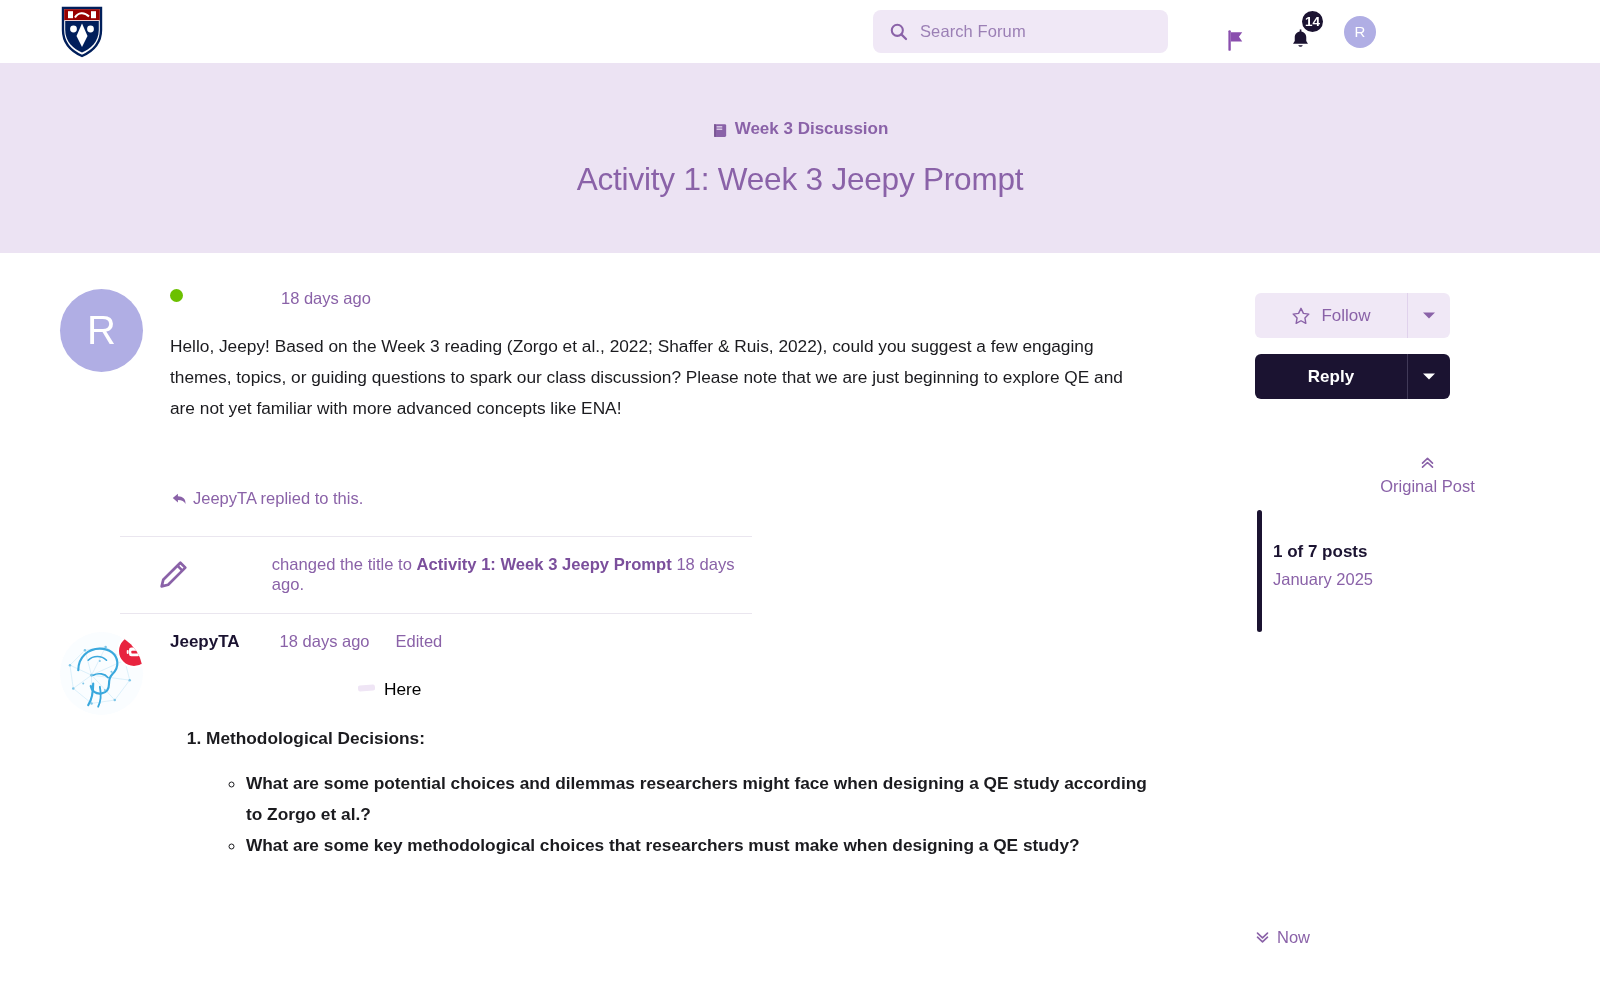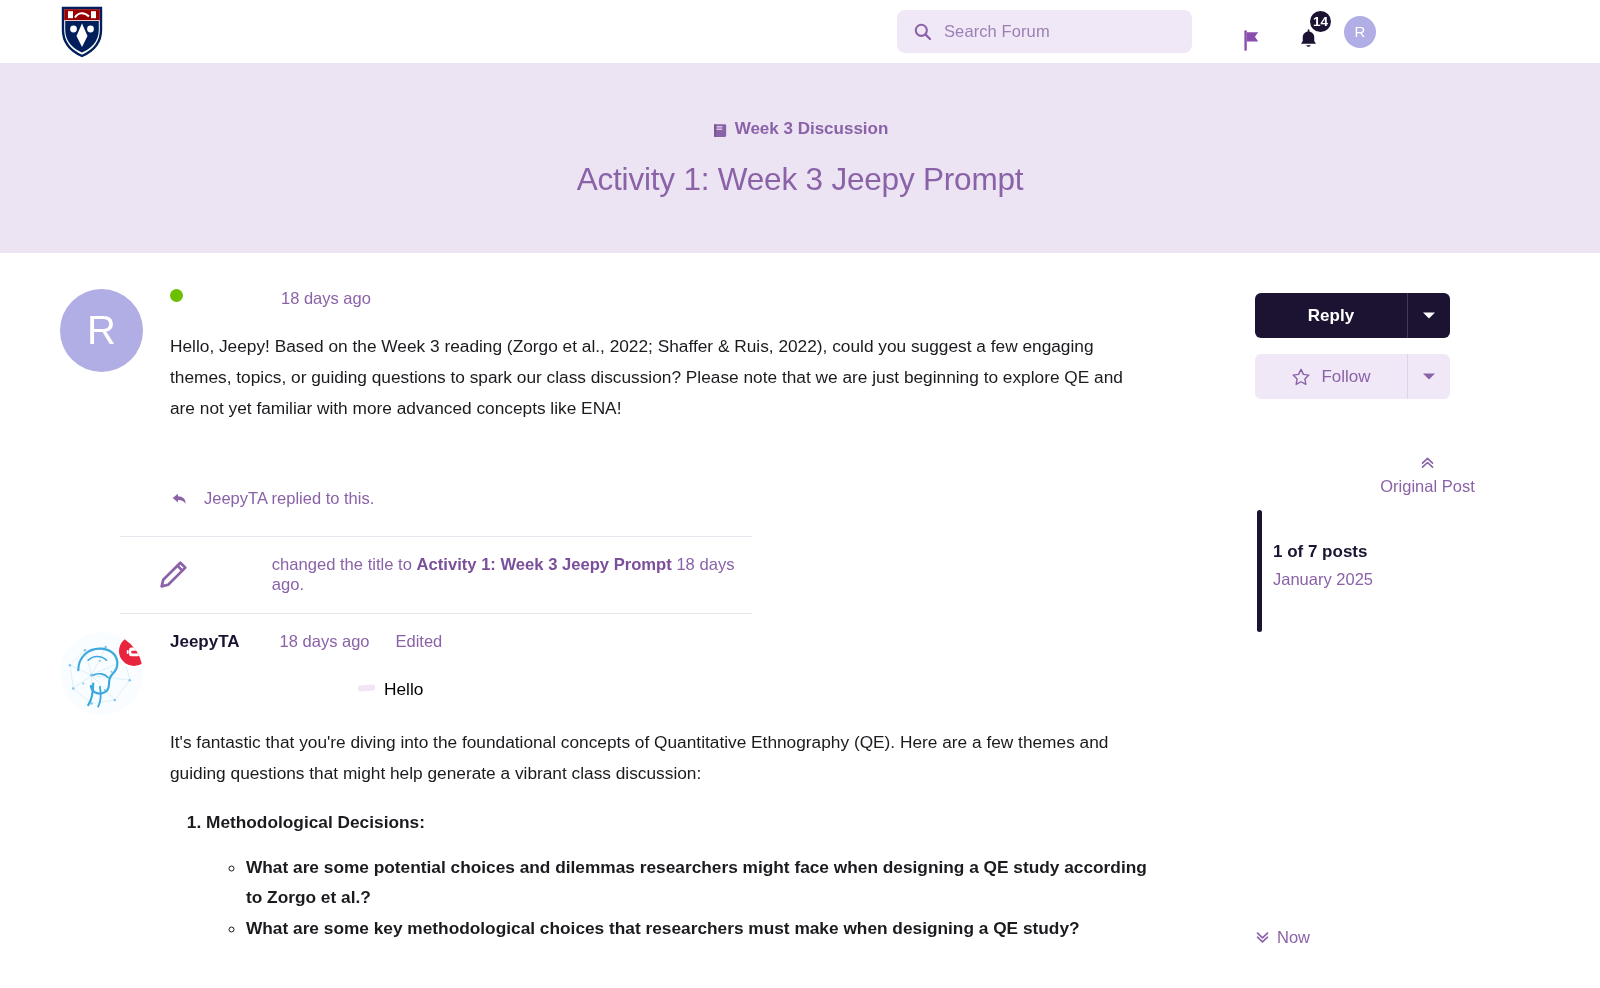--- a/index.html
+++ b/index.html
@@ -24,21 +24,21 @@
     width: 44px; height: 52px;
     display: block;
   }
   .header-right {
     position: absolute;
     right: 0; top: 0;
     height: 63px;
     display: flex;
     align-items: center;
     padding-right: 224px;
-    gap: 8px;
+    gap: 16px;
     border-radius: 11px;
   }
   .search-box {
     width: 295px;
     height: 43px;
     background: #f0e8f6;
     border-radius: 8px;
     display: flex;
     align-items: center;
     padding: 0 16px;
@@ -183,21 +183,21 @@
   .meta-edited { color: #8a62a8; font-size: 16.5px; margin-left: 14px; }
 
   .post-body {
     font-size: 17.3px;
     line-height: 30.8px;
     color: #1b1b1f;
     max-width: 975px;
   }
 
   .replied-line {
-    display: flex; align-items: center; gap: 15px;
+    display: flex; align-items: center; gap: 4px;
     color: #8a62a8;
     font-size: 16.5px;
     margin-top: 66px;
     margin-bottom: 28px;
     cursor: pointer;
   }
 
   .divider {
     border-top: 1px solid #eae6ef;
     margin-left: 60px;
@@ -462,60 +462,59 @@
         </div>
       </div>
       <div class="post-main">
         <div class="post-meta">
           <span class="author-name">JeepyTA</span>
           <span class="meta-time">18 days ago</span>
           <span class="meta-edited">Edited</span>
         </div>
 
         <div class="hello-line">
-          <span class="smudge"></span><span>Hello</span>
+          <span class="smudge"></span><span>Here</span>
         </div>
 
-        <div class="post-body" style="margin-top:22px;">It's fantastic that you're diving into the foundational concepts of Quantitative Ethnography (QE). Here are a few themes and guiding questions that might help generate a vibrant class discussion:</div>
 
         <ol class="ja-list">
           <li>
             <span>Methodological Decisions:</span>
             <ul class="ja-sub">
               <li>What are some potential choices and dilemmas researchers might face when designing a QE study according to Zorgo et al.?</li>
               <li>What are some key methodological choices that researchers must make when designing a QE study?</li>
             </ul>
           </li>
         </ol>
       </div>
     </div>
 
   </div>
 
   <div class="side-col">
 
     <div class="btn-row">
-      <div class="btn-primary">Reply</div>
-      <div class="btn-primary-caret">
-        <svg width="14" height="9" viewBox="0 0 14 9">
-          <path d="M1 1.5 L7 7.5 L13 1.5 Z" fill="#ffffff"></path>
-        </svg>
-      </div>
-    </div>
-
-    <div class="btn-row">
       <div class="btn-secondary">
         <svg width="20" height="20" viewBox="0 0 24 24">
           <path d="M12 2.8 l2.9 6 6.5 0.9 -4.7 4.6 1.1 6.5 -5.8 -3.1 -5.8 3.1 1.1 -6.5 -4.7 -4.6 6.5 -0.9 Z" fill="none" stroke="#8a62a8" stroke-width="1.7" stroke-linejoin="round"></path>
         </svg>
         <span>Follow</span>
       </div>
       <div class="btn-secondary-caret">
         <svg width="14" height="9" viewBox="0 0 14 9">
           <path d="M1 1.5 L7 7.5 L13 1.5 Z" fill="#8a62a8"></path>
+        </svg>
+      </div>
+    </div>
+
+    <div class="btn-row">
+      <div class="btn-primary">Reply</div>
+      <div class="btn-primary-caret">
+        <svg width="14" height="9" viewBox="0 0 14 9">
+          <path d="M1 1.5 L7 7.5 L13 1.5 Z" fill="#ffffff"></path>
         </svg>
       </div>
     </div>
 
     <div class="jump-link">
       <svg width="15" height="15" viewBox="0 0 24 24">
         <path d="M4 13 L12 5.5 L20 13" fill="none" stroke="#8a62a8" stroke-width="2.6" stroke-linecap="round" stroke-linejoin="round"></path>
         <path d="M4 19.5 L12 12 L20 19.5" fill="none" stroke="#8a62a8" stroke-width="2.6" stroke-linecap="round" stroke-linejoin="round"></path>
       </svg>
       <span>Original Post</span>

